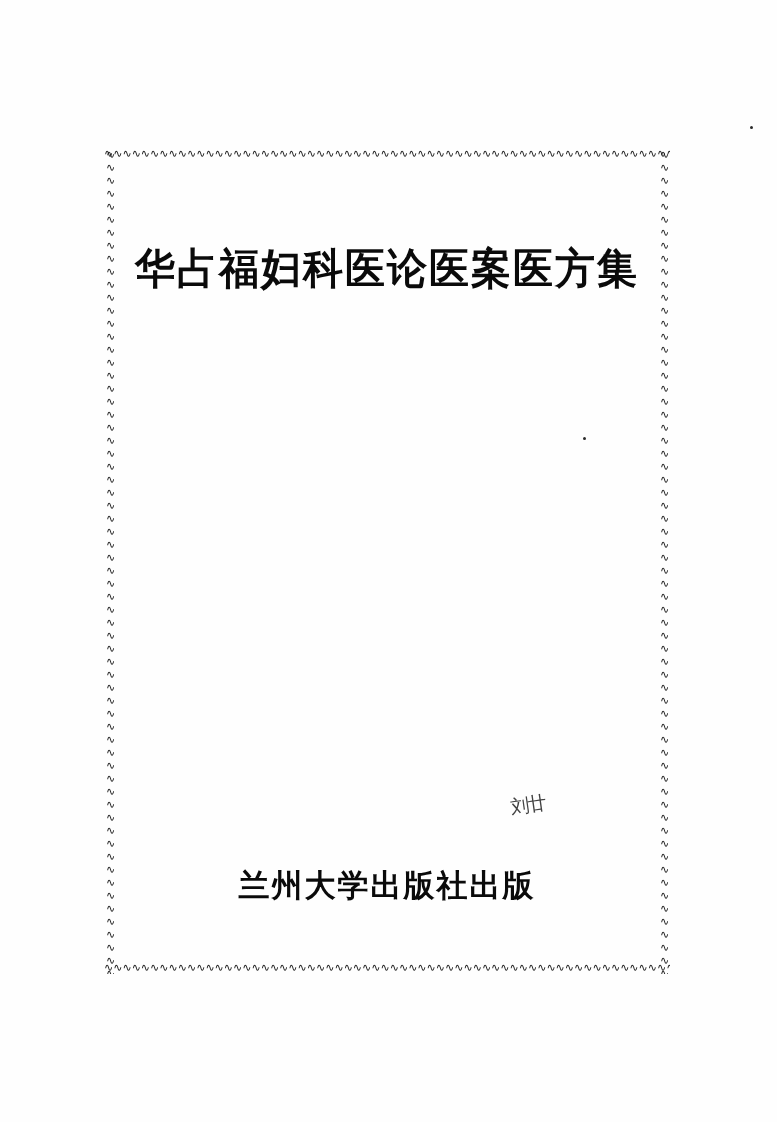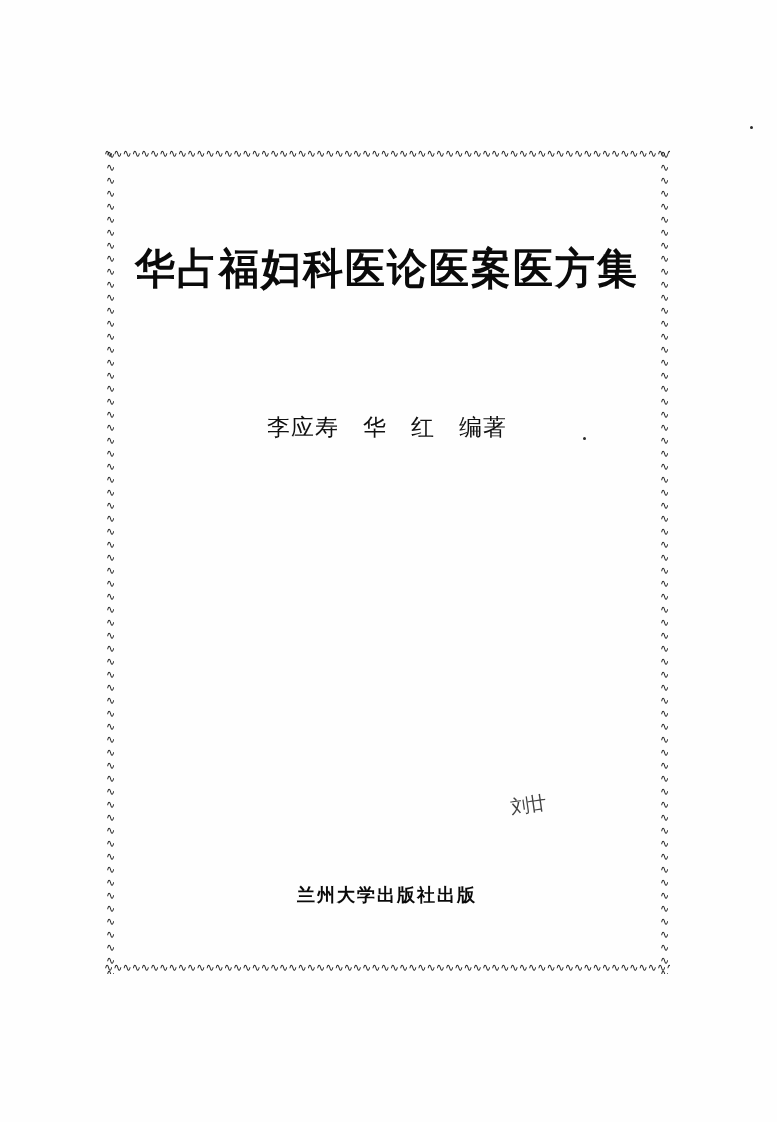--- a/index.html
+++ b/index.html
@@ -106,21 +106,21 @@
 
   
   .publisher {
     position: absolute;
     left: 0;
     right: 0;
     bottom: 58px;
     text-align: center;
     font-family: "DejaVu Serif", serif;
     font-weight: 700;
-    font-size: 18px;
+    font-size: 31px;
     letter-spacing: 2px;
     color: #0a0a0a;
   }
 
   
   .speck {
     position: absolute;
     background: #2a2a2a;
     border-radius: 50%;
   }
@@ -149,21 +149,20 @@
     <div class="border-edge border-top">∿∿∿∿∿∿∿∿∿∿∿∿∿∿∿∿∿∿∿∿∿∿∿∿∿∿∿∿∿∿∿∿∿∿∿∿∿∿∿∿∿∿∿∿∿∿∿∿∿∿∿∿∿∿∿∿∿∿∿∿∿∿∿∿∿∿∿∿∿∿∿∿∿∿∿∿∿∿∿∿∿∿∿∿∿∿∿∿∿∿∿∿</div>
     <div class="border-edge border-bottom">∿∿∿∿∿∿∿∿∿∿∿∿∿∿∿∿∿∿∿∿∿∿∿∿∿∿∿∿∿∿∿∿∿∿∿∿∿∿∿∿∿∿∿∿∿∿∿∿∿∿∿∿∿∿∿∿∿∿∿∿∿∿∿∿∿∿∿∿∿∿∿∿∿∿∿∿∿∿∿∿∿∿∿∿∿∿∿∿∿∿∿∿</div>
     <div class="border-edge border-left">∿∿∿∿∿∿∿∿∿∿∿∿∿∿∿∿∿∿∿∿∿∿∿∿∿∿∿∿∿∿∿∿∿∿∿∿∿∿∿∿∿∿∿∿∿∿∿∿∿∿∿∿∿∿∿∿∿∿∿∿∿∿∿∿∿∿∿∿∿∿∿∿∿∿∿∿∿∿∿∿∿∿∿∿∿∿∿∿∿∿∿∿∿∿∿∿∿∿∿∿∿∿∿∿∿∿∿∿∿∿∿∿∿∿∿∿∿∿∿∿∿∿∿∿∿∿∿∿</div>
     <div class="border-edge border-right">∿∿∿∿∿∿∿∿∿∿∿∿∿∿∿∿∿∿∿∿∿∿∿∿∿∿∿∿∿∿∿∿∿∿∿∿∿∿∿∿∿∿∿∿∿∿∿∿∿∿∿∿∿∿∿∿∿∿∿∿∿∿∿∿∿∿∿∿∿∿∿∿∿∿∿∿∿∿∿∿∿∿∿∿∿∿∿∿∿∿∿∿∿∿∿∿∿∿∿∿∿∿∿∿∿∿∿∿∿∿∿∿∿∿∿∿∿∿∿∿∿∿∿∿∿∿∿∿</div>
 
     <div class="frame-inner">
 
       <div class="title">华占福妇科医论医案医方集</div>
 
       <div class="credits">
-        <div class="credit-line">李应寿　华　红　编著</div>
       </div>
 
       <div class="publisher">兰州大学出版社出版</div>
 
       <div class="corner-scribble">刘廿</div>
     </div>
   </div>
 
   <div class="speck" style="left:750px; top:126px; width:3px; height:3px;"></div>
   <div class="speck" style="left:583px; top:437px; width:3px; height:3px;"></div>

